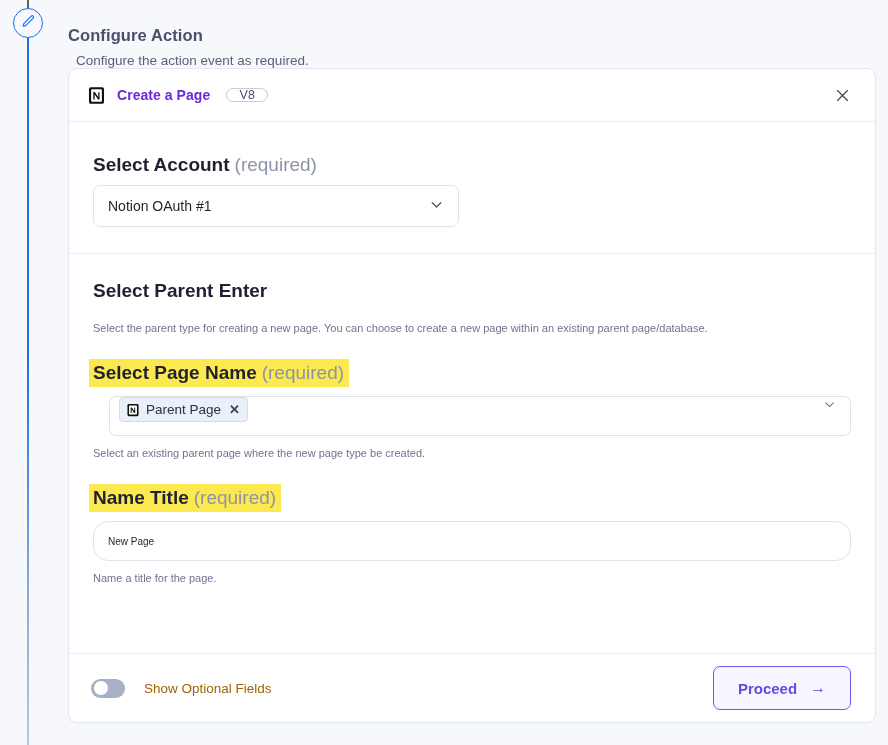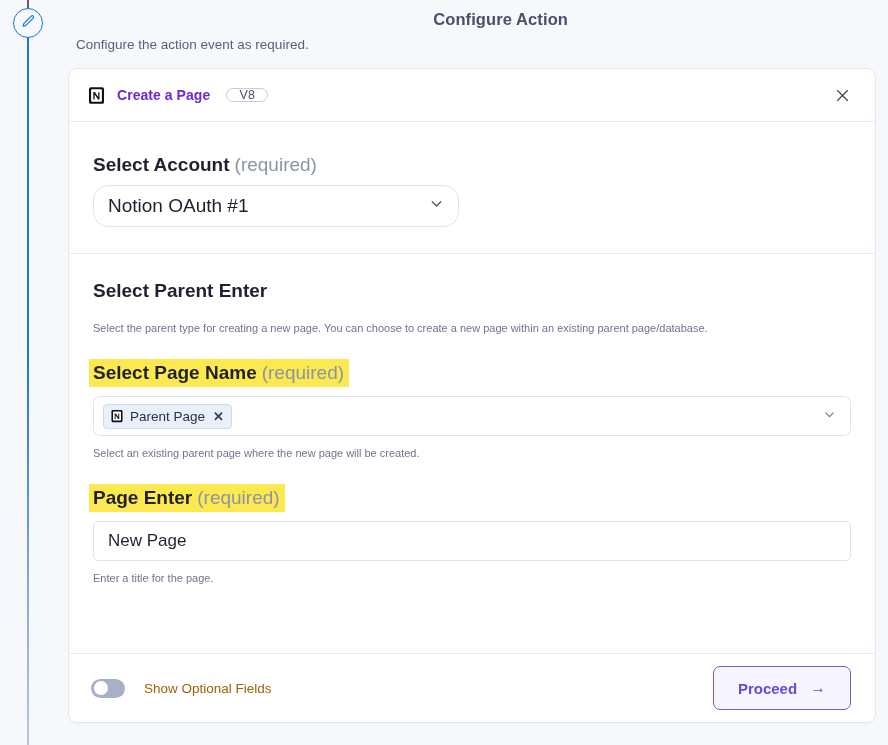--- a/index.html
+++ b/index.html
@@ -59,22 +59,21 @@
     position: absolute;
     left: 68px;
     top: 10px;
     width: 500px;
   }
   #page-title {
     font-size: 16.5px;
     font-weight: bold;
     color: #4a4f6b;
     letter-spacing: 0.1px;
-    margin: 0 0 7px 0;
-    text-align: right;
+    margin: 16px 0 7px 0;
   }
   #page-subtitle {
     font-size: 13.5px;
     color: #5b6079;
     margin: 8px;
   }
 
   
   #action-card {
     position: absolute;
@@ -147,26 +146,26 @@
     margin-left: 5px;
   }
   .highlight {
     background: #fbe94f;
     padding: 3px 5px 3px 4px;
     margin-left: -4px;
   }
   .select-box {
     height: 42px;
     border: 1px solid #dfe3ee;
-    border-radius: 15px;
+    border-radius: 7px;
     background: #fff;
     display: flex;
     align-items: center;
     padding: 0 13px 0 14px;
-    font-size: 19px;
+    font-size: 14px;
     color: #1f2130;
     cursor: pointer;
   }
   #account-select { width: 366px; }
   .select-value { flex: 1 1 auto; }
   .chevron { flex: 0 0 auto; margin-left: 8px; }
 
   
   #fields-section {
     padding: 26px 24px 44px 24px;
@@ -182,23 +181,24 @@
   }
   .full-box { width: 100%; }
 
   
   #parent-page-input {
     min-height: 40px;
     border: 1px solid #dfe3ee;
     border-radius: 7px;
     background: #fff;
     display: flex;
-    align-items: center;
+    align-items: flex-start;
     padding: 0 13px 0 9px;
     cursor: pointer;
+    margin-left: 16px;
   }
   #chip-container { flex: 1 1 auto; display: flex; align-items: center; }
   .chip {
     display: inline-flex;
     align-items: center;
     height: 25px;
     background: #eaf0f9;
     border: 1px solid #cfdcee;
     border-radius: 4px;
     padding: 0 7px 0 6px;
@@ -213,24 +213,24 @@
     font-weight: bold;
     cursor: pointer;
     line-height: 1;
   }
 
   
   .text-input {
     width: 100%;
     height: 40px;
     border: 1px solid #dfe3ee;
-    border-radius: 5px;
+    border-radius: 15px;
     background: #fff;
     padding: 0 14px;
-    font-size: 17px;
+    font-size: 10px;
     color: #1f2130;
     font-family: "Liberation Sans", sans-serif;
     outline: none;
   }
 
   
   #card-footer {
     height: 68px;
     display: flex;
     align-items: center;
@@ -357,29 +357,29 @@
             <span>Parent Page</span>
             <span class="chip-remove">✕</span>
           </span>
         </span>
         <span class="chevron">
           <svg width="15" height="15" viewBox="0 0 24 24" fill="none" stroke="#6b7287" stroke-width="1.7" stroke-linecap="round" stroke-linejoin="round">
               <polyline points="6 9.5 12 15.5 18 9.5"></polyline>
             </svg>
         </span>
       </div>
-      <div class="field-help">Select an existing parent page where the new page will be created.</div>
+      <div class="field-help">Select an existing parent page where the new page type be created.</div>
     </div>
 
     <div class="field-group">
       <div class="field-label highlight">
-        <span>Page Enter</span><span class="req">(required)</span>
+        <span>Name Title</span><span class="req">(required)</span>
       </div>
       <input class="text-input" type="text" value="New Page" style="">
-      <div class="field-help">Enter a title for the page.</div>
+      <div class="field-help">Name a title for the page.</div>
     </div>
 
   </div>
 
   <div id="card-footer">
     <div id="optional-toggle">
       <div class="knob"></div>
     </div>
     <span id="optional-toggle-label">Show Optional Fields</span>
     <button id="proceed-button">

